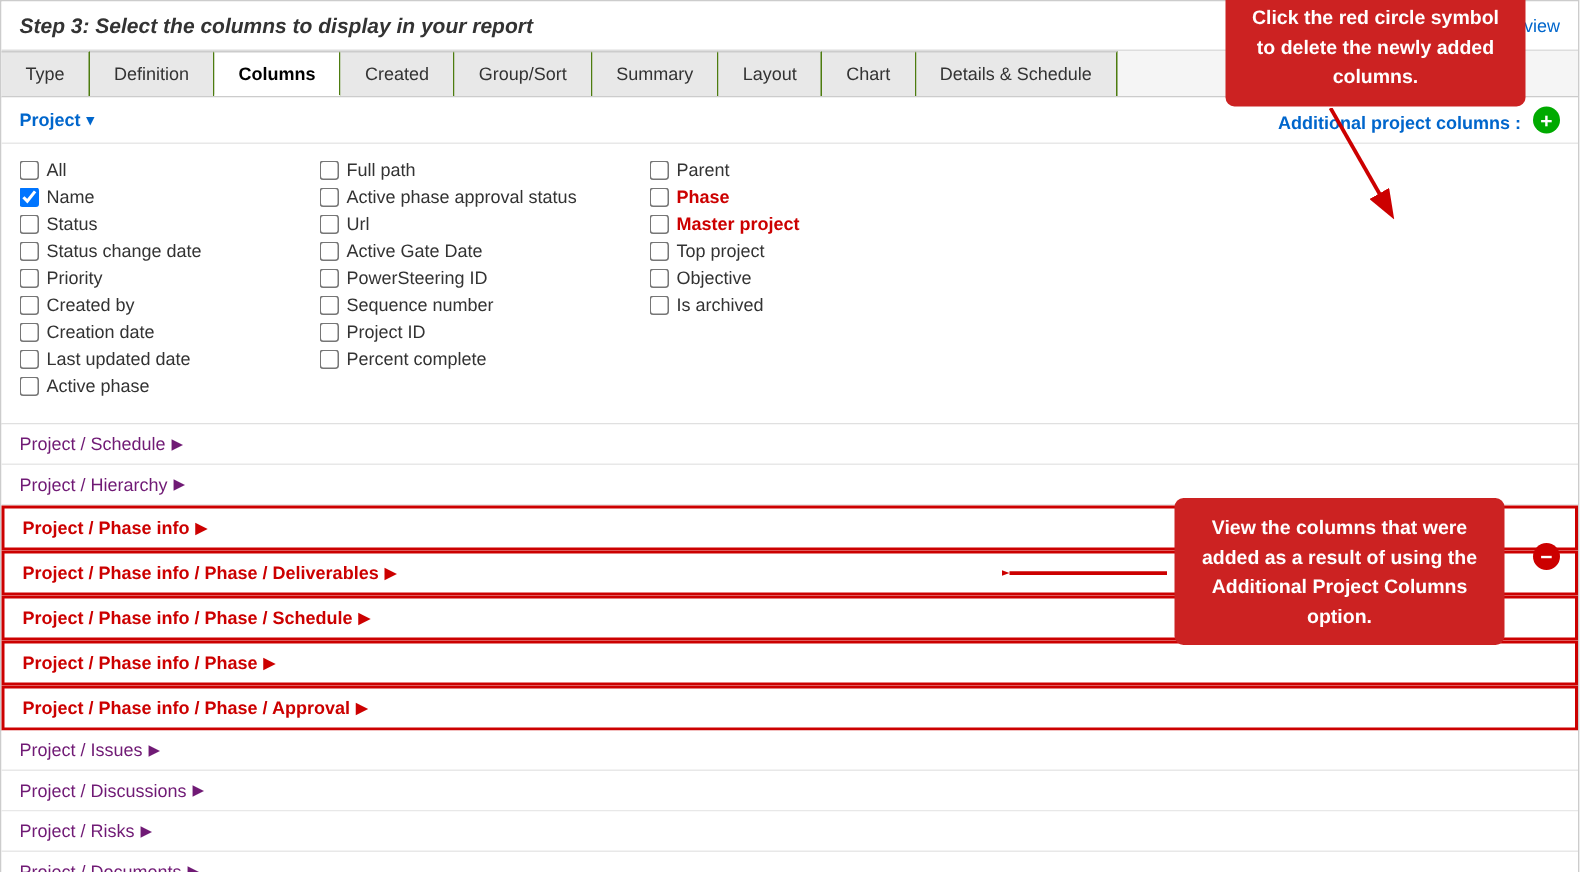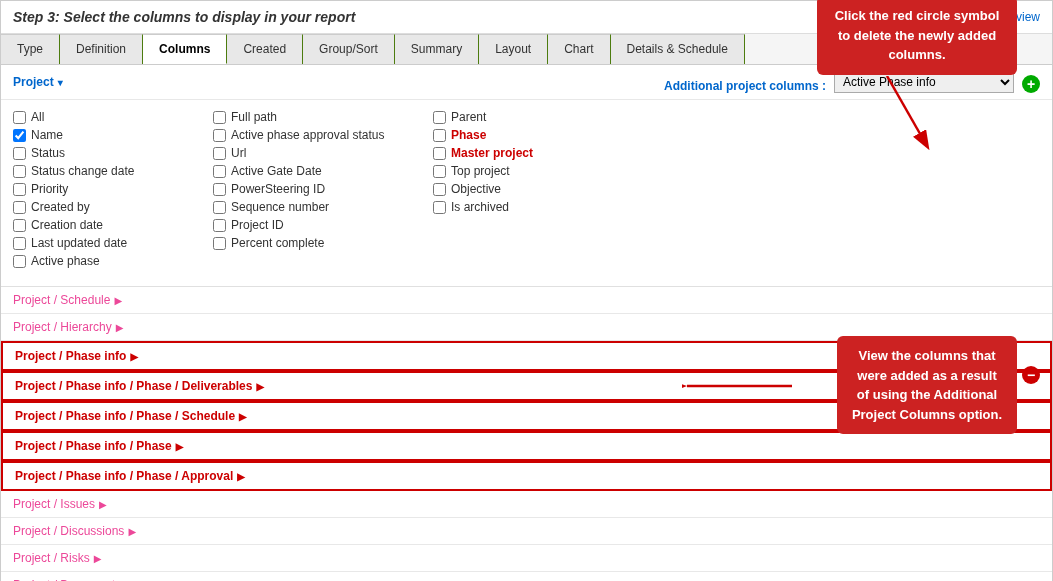--- a/index.html
+++ b/index.html
@@ -156,21 +156,21 @@
     .section-rows {
       border-top: 1px solid #e0e0e0;
     }
 
     .section-row {
       display: flex;
       align-items: center;
       padding: 6px 12px;
       border-bottom: 1px solid #e8e8e8;
       font-size: 12px;
-      color: #ec4899;
+      color: #701a75;
       cursor: pointer;
       background: #fff;
     }
 
     .section-row.highlighted {
       border: 2px solid #cc0000;
       color: #cc0000;
       font-weight: bold;
     }
 
@@ -238,22 +238,20 @@
       <div class="tab">Details &amp; Schedule</div>
     </div>
 
   <div class="toolbar-row">
     <div class="project-dropdown">
       <span>Project</span>
       <span class="arrow">▾</span>
     </div>
     <div class="additional-columns-area">
       <span class="additional-label">Additional project columns :</span>
-      <select class="additional-select">
-      <option value="Active Phase info">Active Phase info</option><option value="Phase info">Phase info</option><option value="Schedule info">Schedule info</option></select>
       <div class="green-plus">+</div>
     </div>
   </div>
 
   <div class="main-content">
 
     <div class="columns-area">
       <div class="columns-grid">
         <div>
             <div class="col-item">
@@ -414,21 +412,21 @@
         <svg width="120" height="80" style="position:absolute; left:10px; top:80px;">
           <defs>
             <marker id="arrowhead-red" markerWidth="8" markerHeight="6" refX="6" refY="3" orient="auto">
               <polygon points="0 0, 8 3, 0 6" fill="#cc0000"></polygon>
             </marker>
           </defs>
           <line x1="60" y1="0" x2="100" y2="70" stroke="#cc0000" stroke-width="2.5" marker-end="url(#arrowhead-red)"></line>
         </svg>
       </div>
 
-      <div style="position:absolute; right: 35px; top: 50px; width: 180px;">
+      <div style="position:absolute; right: 49px; top: 50px; width: 220px;">
         <div class="callout-red">View the columns that were
 added as a result of using
 the Additional Project
 Columns option.</div>
 
         <svg width="120" height="40" style="position:absolute; right:215px; top:30px;">
           <defs>
             <marker id="arrowhead-red2" markerWidth="8" markerHeight="6" refX="0" refY="3" orient="auto">
               <polygon points="8 0, 0 3, 8 6" fill="#cc0000"></polygon>
             </marker>

